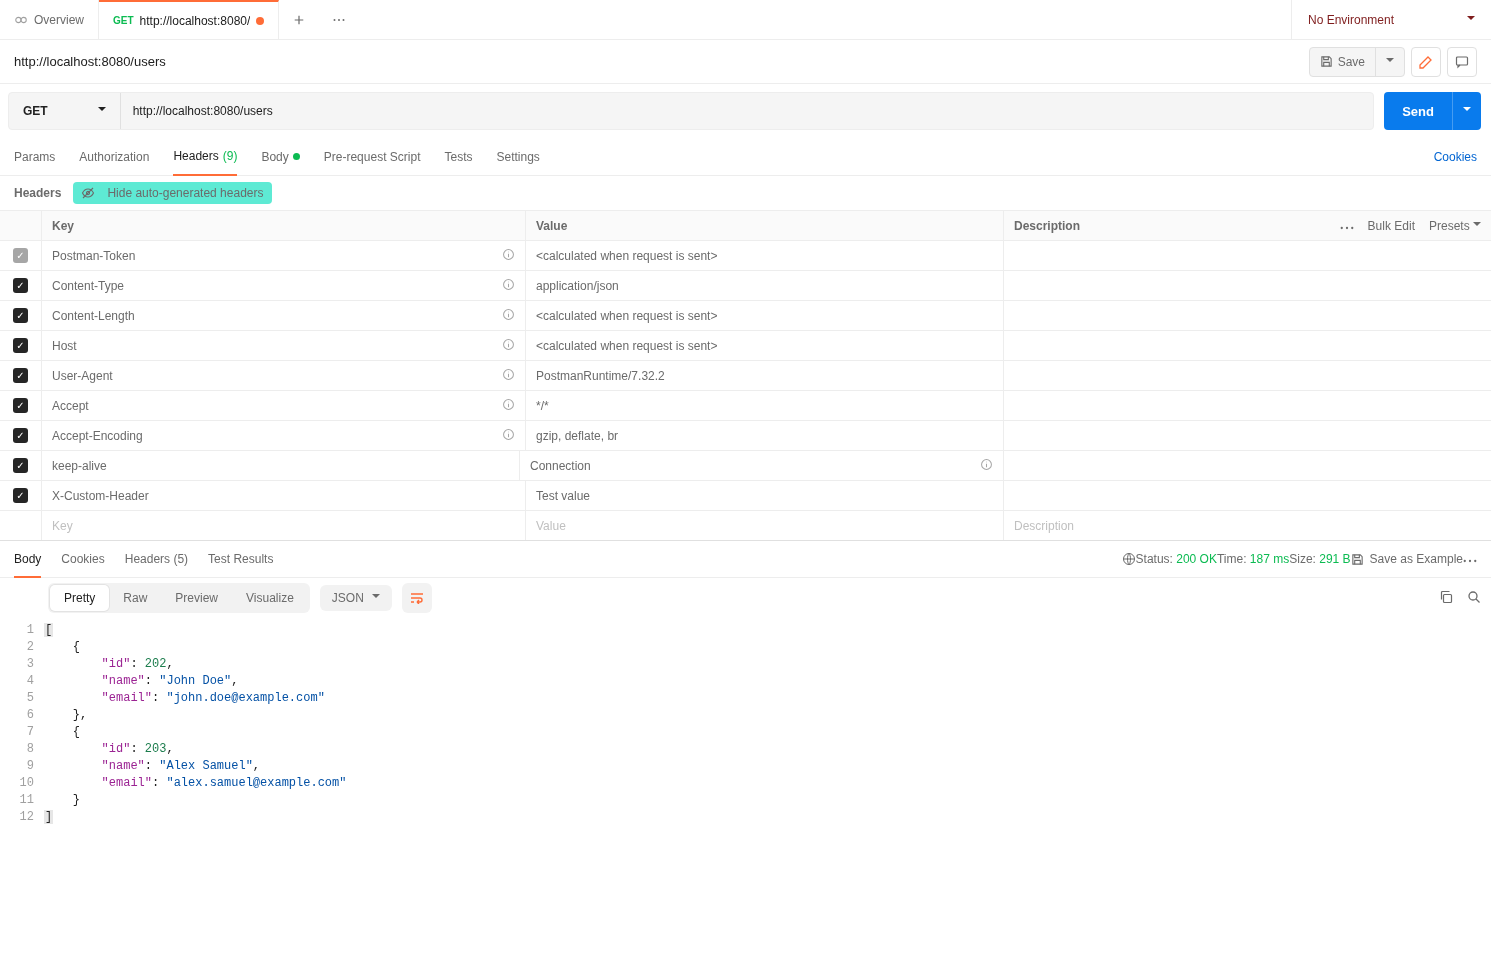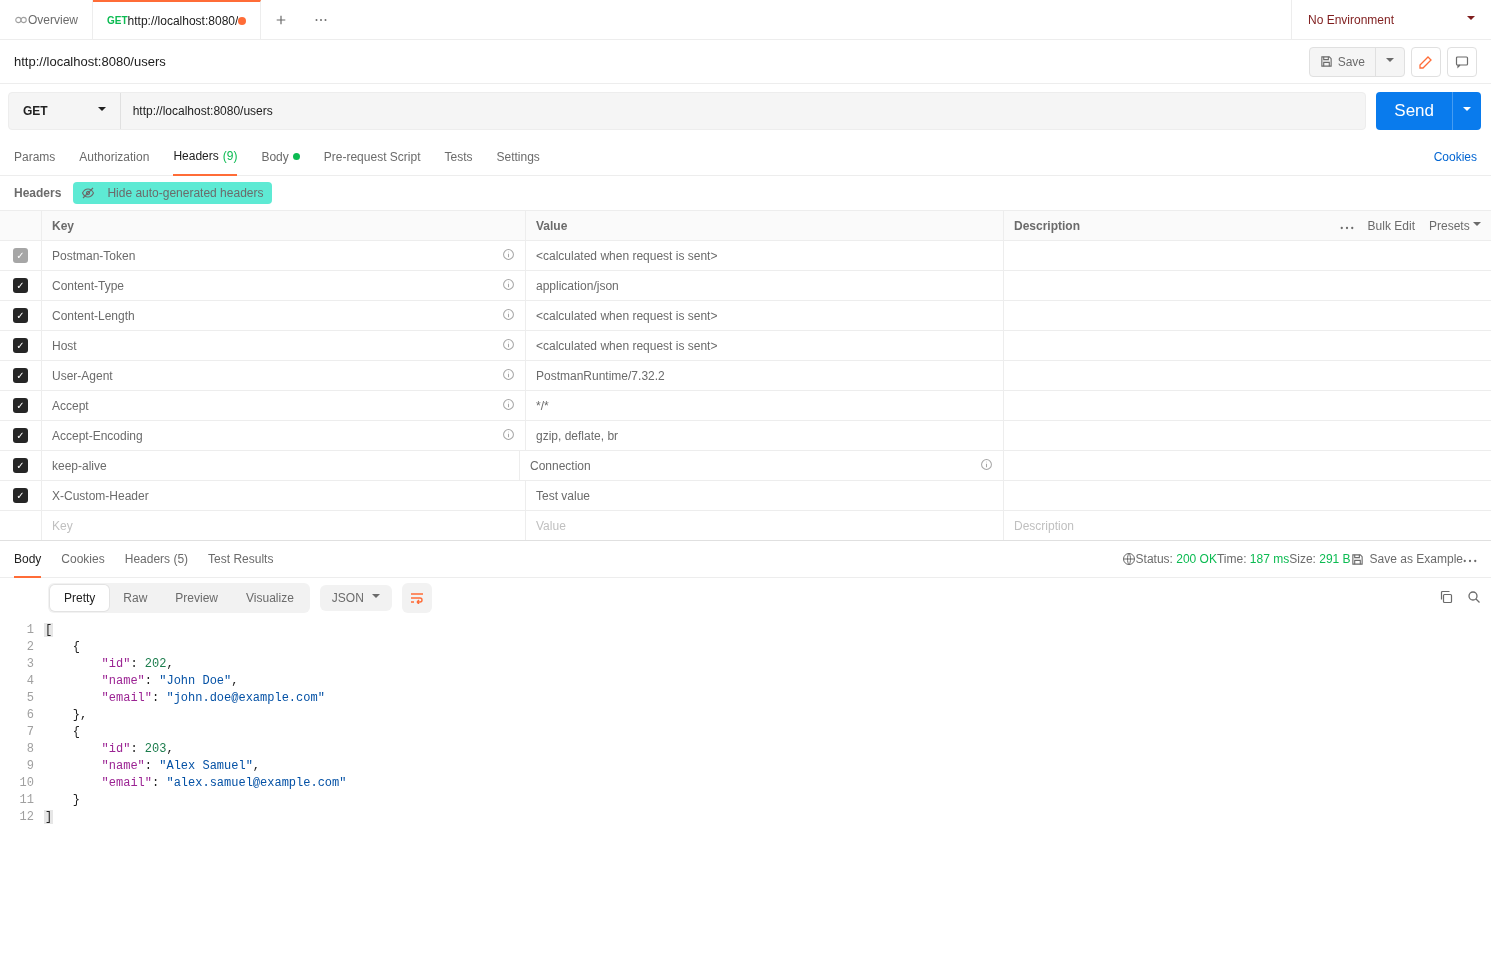--- a/index.html
+++ b/index.html
@@ -1,20 +1,20 @@
 <!DOCTYPE html>
 <html><head>
 <meta charset="utf-8">
 <style>
   * { box-sizing: border-box; margin: 0; padding: 0; }
   body { font-family: -apple-system, BlinkMacSystemFont, "Segoe UI", Helvetica, Arial, sans-serif; font-size: 12px; color: #212121; background: #fff; width: 1491px; height: 968px; overflow: hidden; }
   
   
   .tabbar { display: flex; height: 40px; border-bottom: 1px solid #ededed; align-items: stretch; }
-  .tab { display: flex; align-items: center; padding: 0 14px; border-right: 1px solid #ededed; color: #6b6b6b; cursor: pointer; white-space: nowrap; }
+  .tab { display: flex; align-items: center; gap: 6px; padding: 0 14px; border-right: 1px solid #ededed; color: #6b6b6b; cursor: pointer; white-space: nowrap; }
   .tab.overview svg { width: 14px; height: 14px; }
   .tab.req { border-top: 2px solid #ff6c37; background: #fff; }
   .tab.req .method { color: #0cbb52; font-size: 10px; font-weight: 600; }
   .tab.req .title { color: #212121; font-size: 12px; max-width: 110px; overflow: hidden; text-overflow: clip; }
   .dot { width: 8px; height: 8px; border-radius: 50%; background: #ff6c37; }
   .tab.plus, .tab.more { width: 40px; justify-content: center; border-right: none; color: #6b6b6b; }
   .env { margin-left: auto; display: flex; align-items: center; padding: 0 16px; gap: 70px; color: #7f1d1d; border-left: 1px solid #ededed; width: 200px; justify-content: space-between; }
   
   
   .reqbar { display: flex; align-items: center; height: 44px; padding: 0 14px; border-bottom: 1px solid #ededed; }
@@ -25,21 +25,21 @@
   .btn-grp .divider { width: 1px; background: #e0e0e0; height: 100%; }
   .icon-btn { width: 30px; height: 30px; border: 1px solid #e0e0e0; border-radius: 4px; display: flex; align-items: center; justify-content: center; color: #6b6b6b; cursor: pointer; }
   .icon-btn.orange { color: #ff6c37; }
   
   
   .urlrow { display: flex; padding: 8px 10px 8px 8px; gap: 10px; align-items: stretch; }
   .urlbox { flex: 1; display: flex; background: #f5f5f5; border: 1px solid #ededed; border-radius: 4px; height: 38px; }
   .method-dd { display: flex; align-items: center; gap: 50px; padding: 0 14px; border-right: 1px solid #e0e0e0; color: #212121; font-weight: 600; font-size: 12px; cursor: pointer; }
   .urlinput { flex: 1; display: flex; align-items: center; padding: 0 12px; color: #212121; }
   .sendbtn { background: #097bed; color: #fff; border-radius: 4px; display: flex; align-items: center; height: 38px; cursor: pointer; }
-  .sendbtn .lbl { padding: 0 18px; font-weight: 400; font-size: 17px; }
+  .sendbtn .lbl { padding: 0 18px; font-weight: 700; font-size: 13px; }
   .sendbtn .caret { padding: 0 10px; border-left: 1px solid rgba(255,255,255,.25); height: 100%; display: flex; align-items: center; }
   
   
   .rtabs { display: flex; align-items: center; height: 38px; padding: 0 14px; gap: 24px; border-bottom: 1px solid #ededed; color: #6b6b6b; font-size: 12px; }
   .rtab { display: flex; align-items: center; gap: 4px; cursor: pointer; height: 100%; }
   .rtab.active { color: #212121; border-bottom: 2px solid #ff6c37; margin-bottom: -1px; font-weight: 400; }
   .badge-dot { width: 7px; height: 7px; border-radius: 50%; background: #0cbb52; }
   .cookies-link { margin-left: auto; color: #0265d2; cursor: pointer; }
   
   

